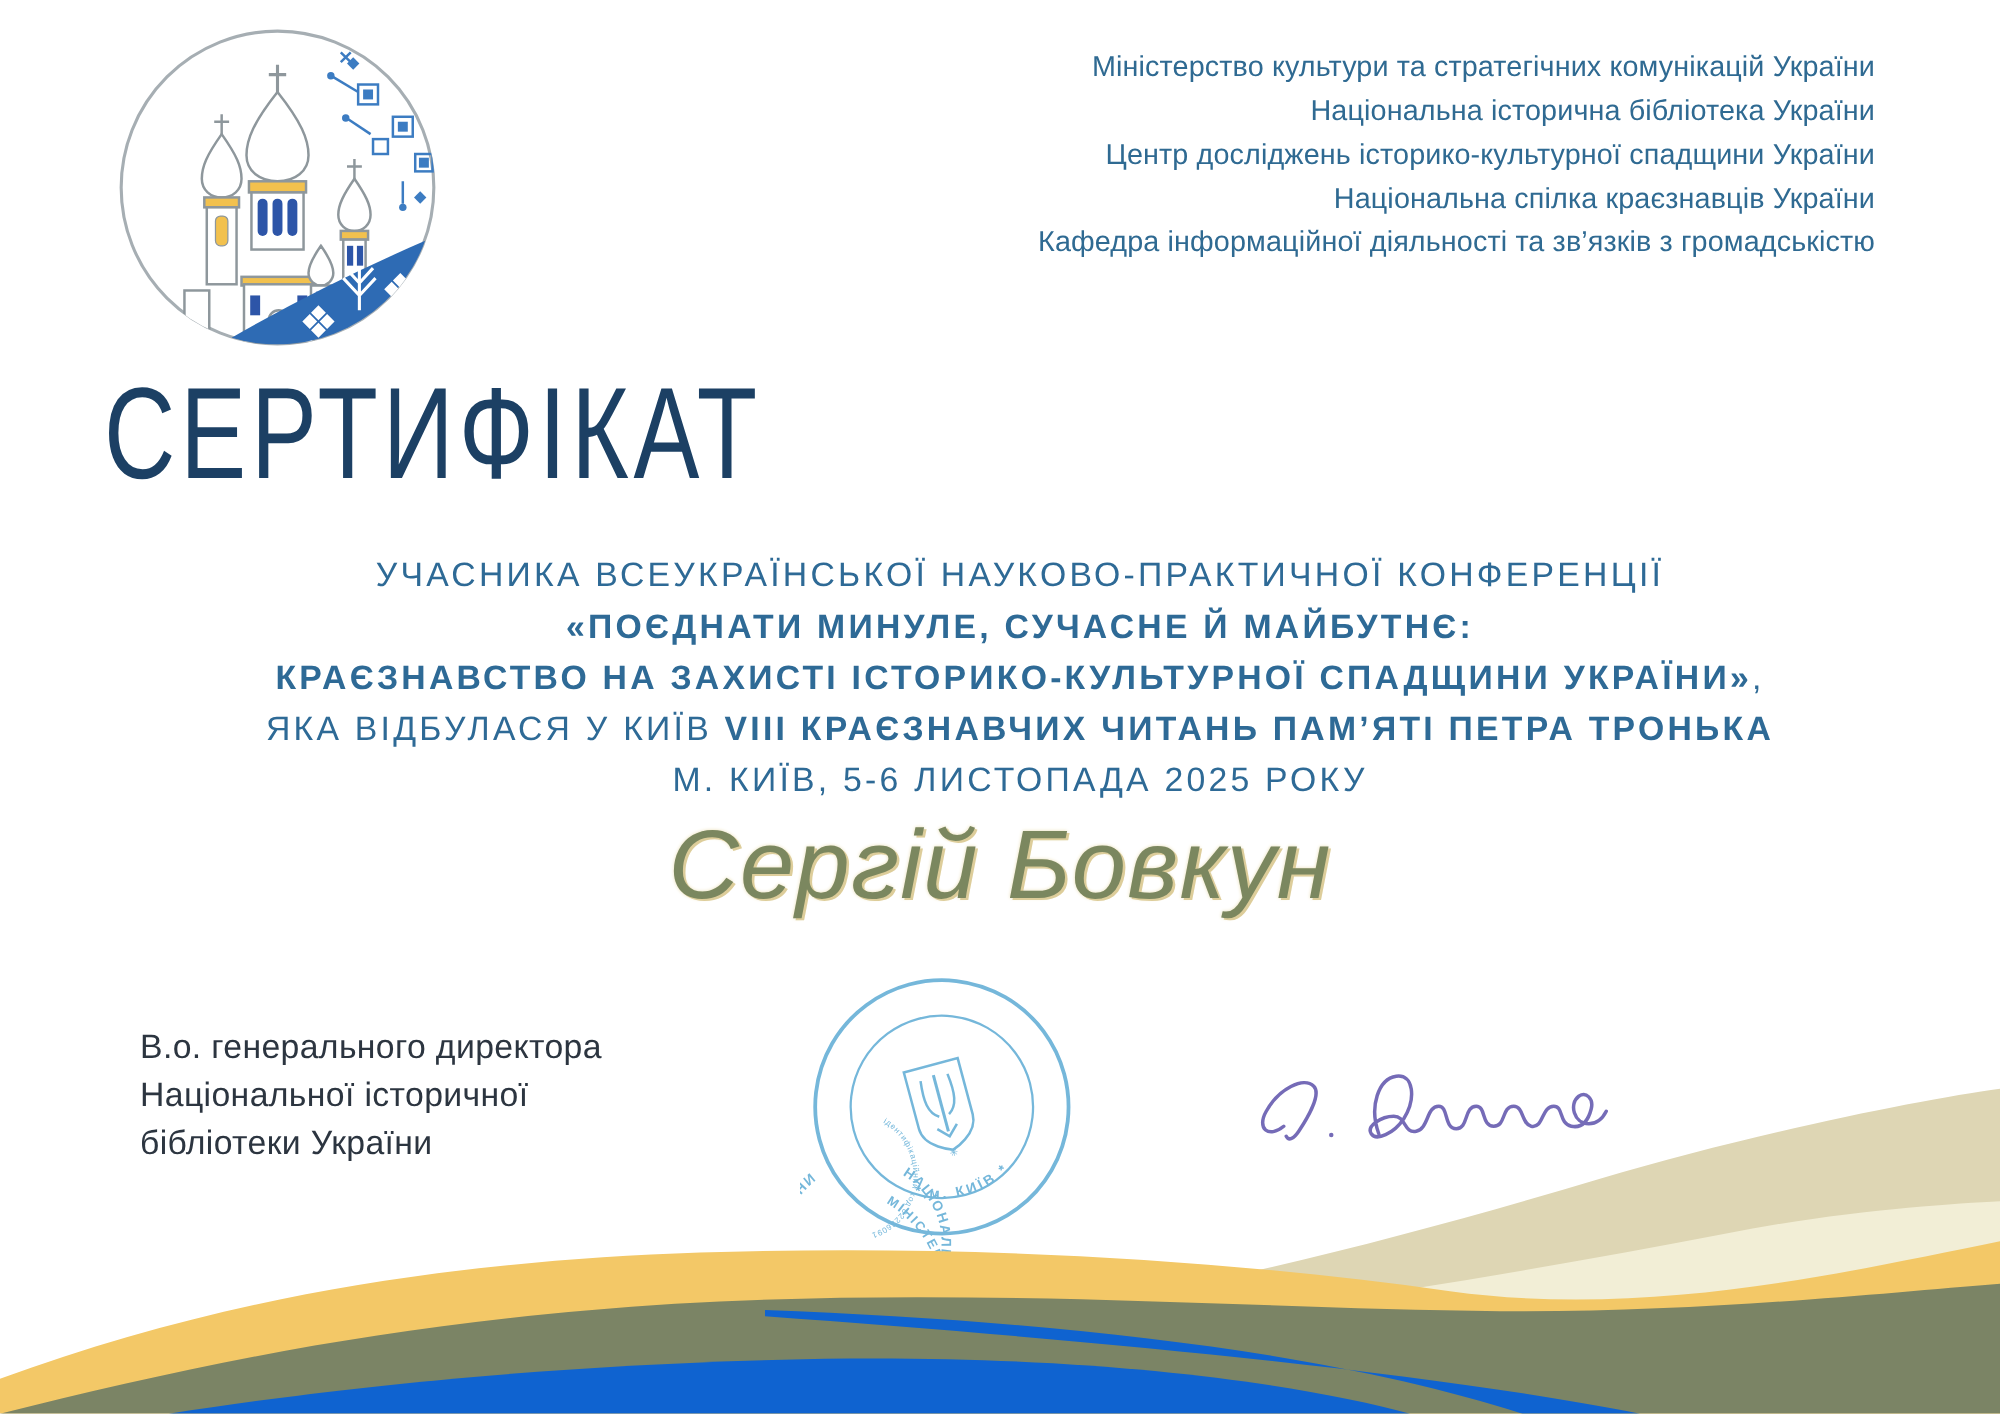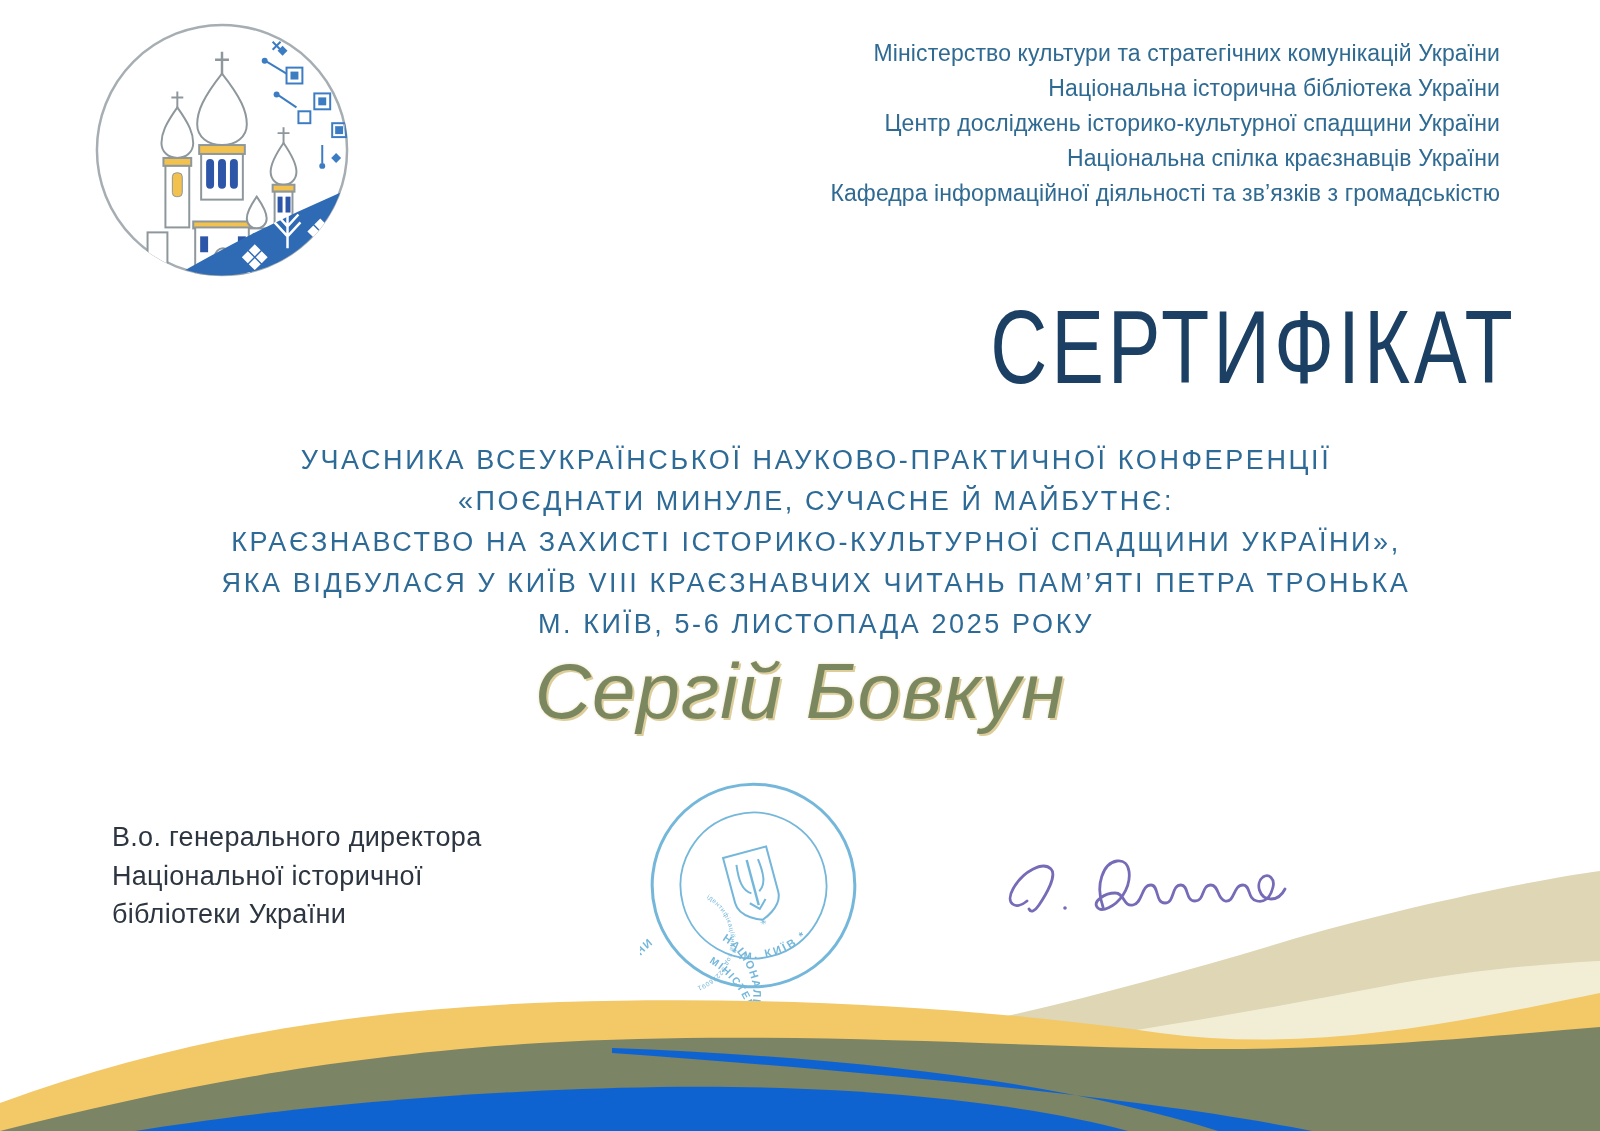--- a/index.html
+++ b/index.html
@@ -7,32 +7,32 @@
     width:1600px;height:1131px;position:relative;overflow:hidden;
     background:#ffffff;font-family:"Liberation Sans",sans-serif;
   }
   
   .orgs{
     position:absolute;top:36px;right:100px;text-align:right;
     color:#2f6a92;font-size:23px;line-height:35px;letter-spacing:0.1px;
   }
   .orgs div{white-space:nowrap;}
   
-  .title-wrap{position:absolute;top:288px;left:0;width:100%;text-align:right;}
+  .title-wrap{position:absolute;top:288px;left:0;width:100%;text-align:left;}
   .title-wrap span{
     display:inline-block;font-size:104px;font-weight:400;color:#1c4064;
     letter-spacing:0.05em;transform:scaleX(0.76);transform-origin:center;
     font-family:"Liberation Sans",sans-serif;
   }
   
   .body-block{
     position:absolute;top:440px;left:16px;width:100%;text-align:center;
     color:#2e6a96;font-size:27px;line-height:41px;letter-spacing:2.6px;
   }
-  .body-block .b{font-weight:normal;}
+  .body-block .b{font-weight:bold;}
   
   .name-wrap{position:absolute;top:646px;left:0;width:100%;text-align:center;}
   .name-wrap span{
     font-style:italic;font-size:78px;color:#7b875f;letter-spacing:1px;
     text-shadow:2px 2px 0 #ddcd9a, 0 0 3px #e9ddb2;
   }
   
   .signatory{
     position:absolute;left:112px;top:818px;color:#2c3540;
     font-size:27px;line-height:38.5px;letter-spacing:0.3px;

